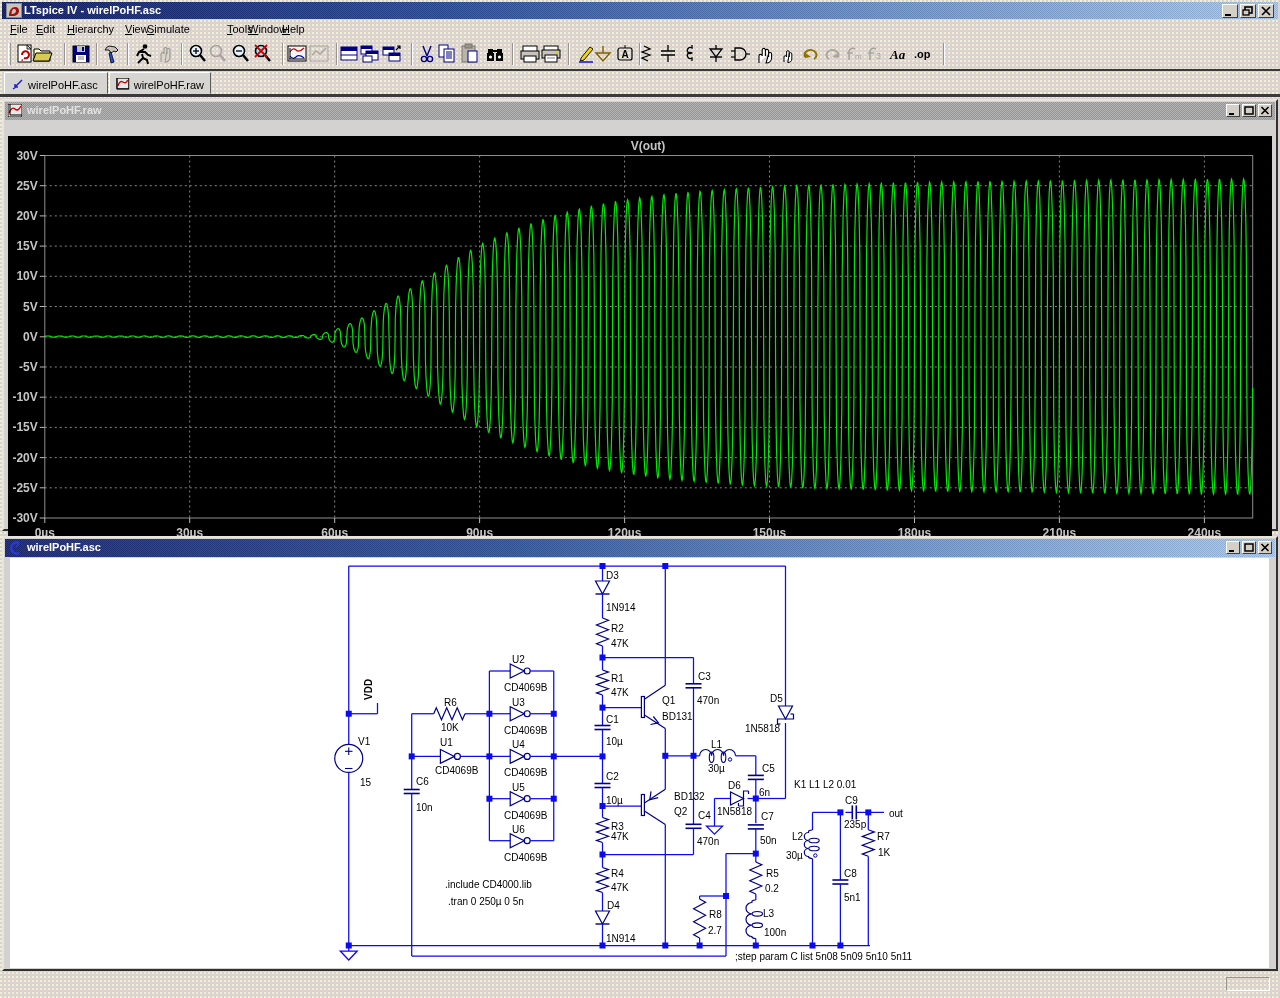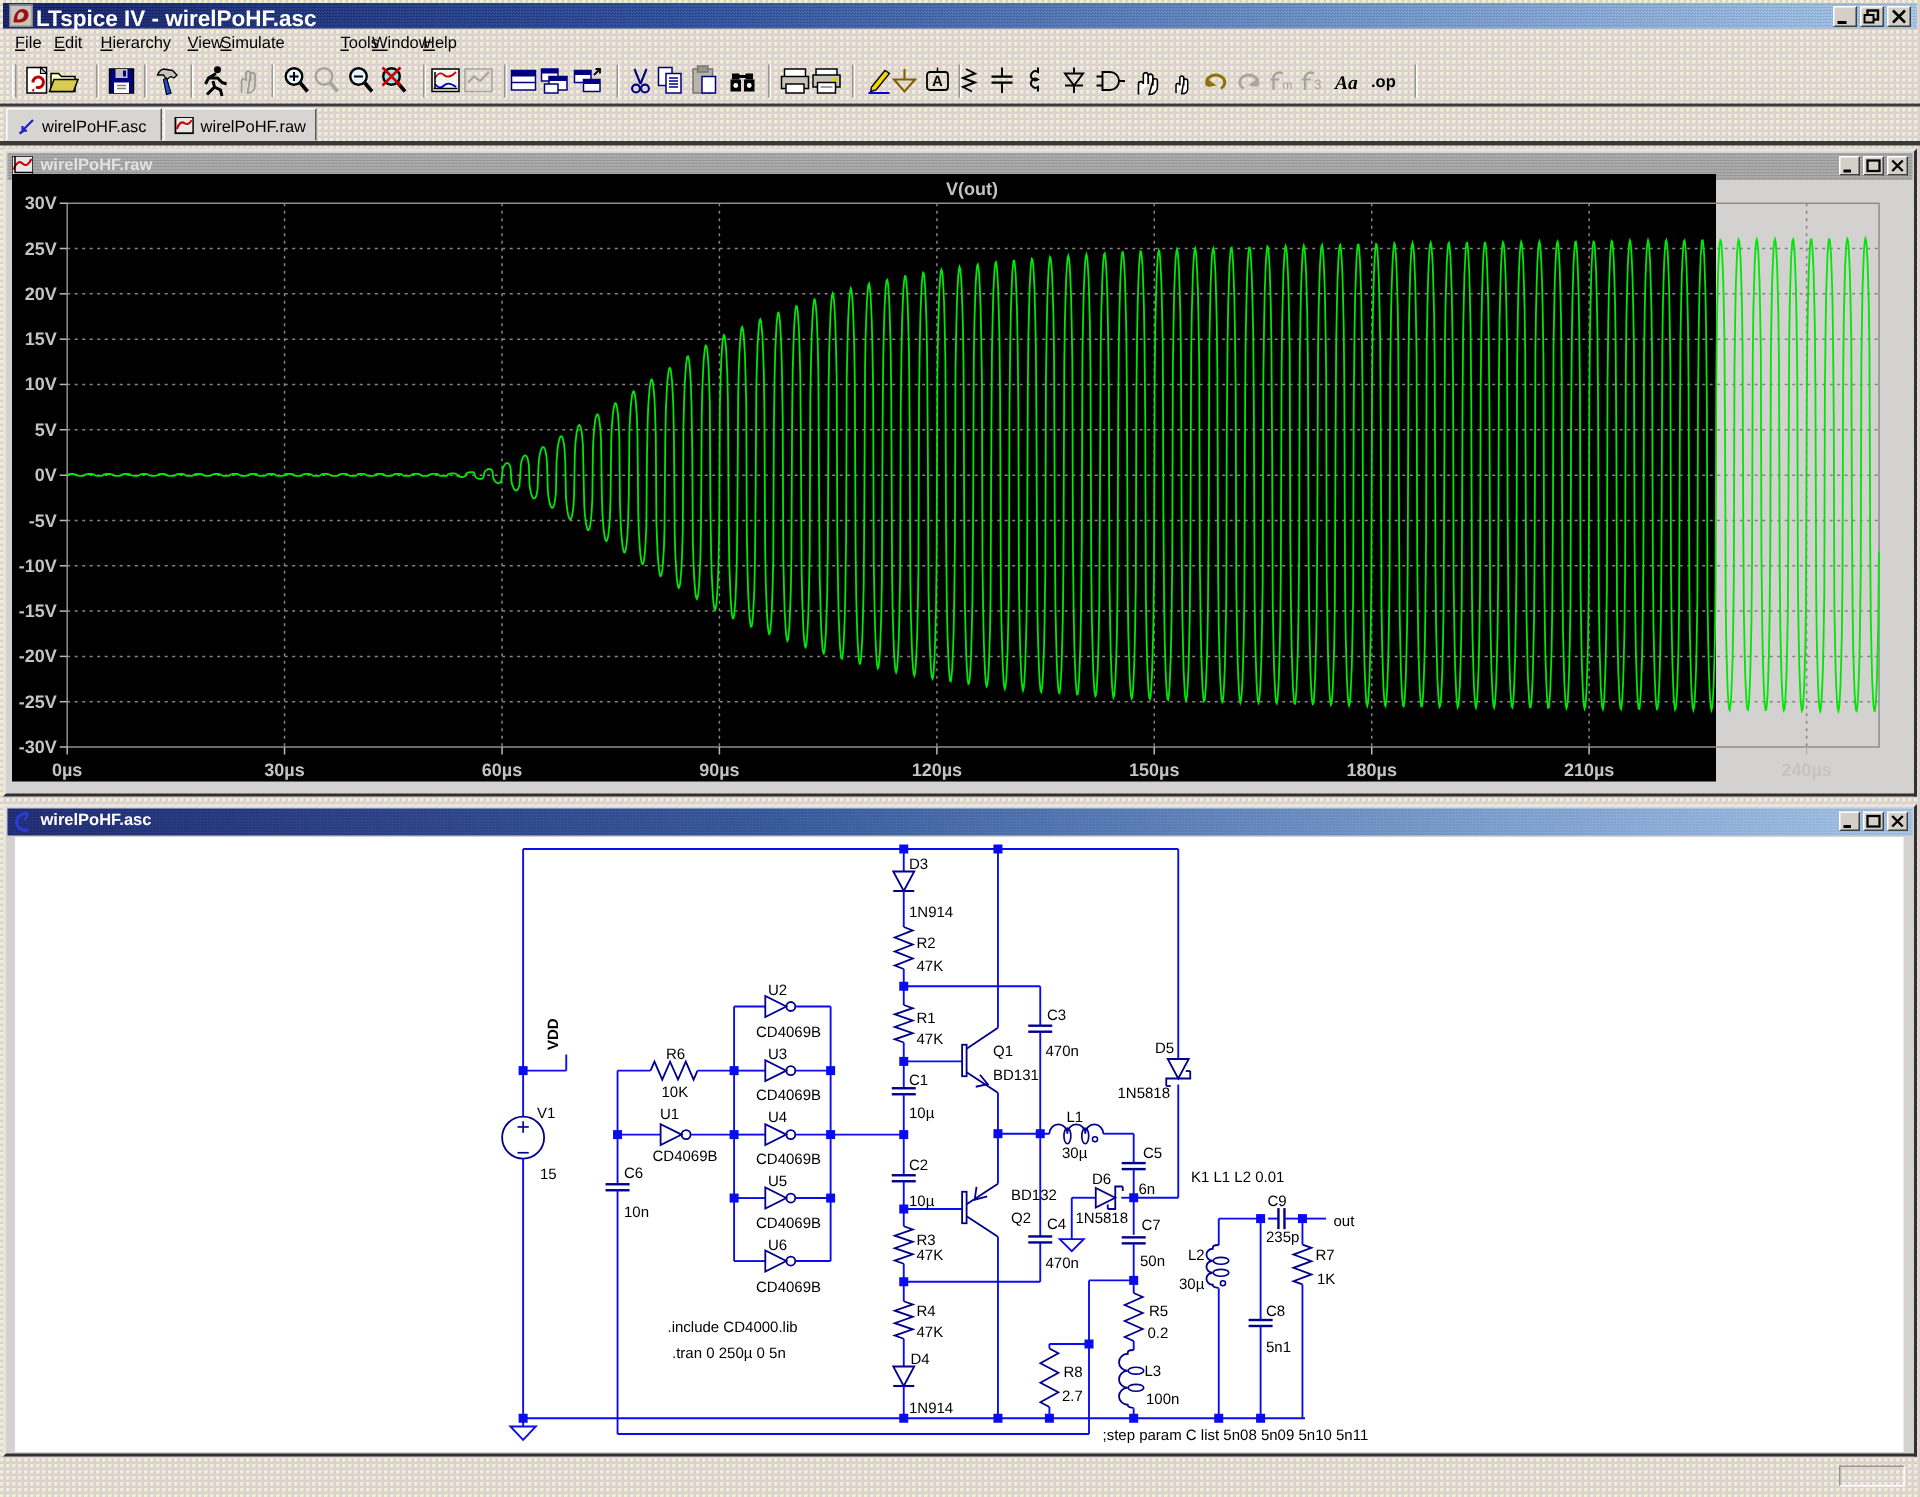--- a/index.html
+++ b/index.html
@@ -1,38 +1,38 @@
 <!DOCTYPE html>
 <html><head><meta charset="utf-8"><style>
 *{margin:0;padding:0;box-sizing:border-box}
 html,body{width:1280px;height:998px;overflow:hidden;font-family:"Liberation Sans",sans-serif}
 body{background:#d8d5cc;position:relative}
 .dither{background-color:#d2d2d6;background-image:radial-gradient(circle at 1px 1px,rgba(250,248,205,0.75) 30%,transparent 38%),radial-gradient(circle at 1px 1px,rgba(243,206,200,0.55) 30%,transparent 38%);background-size:4px 4px,4px 4px;background-position:0 0,2px 2px}
 #titlebar{position:absolute;left:2px;top:2px;right:2px;height:17px;background-image:repeating-conic-gradient(rgba(255,255,255,0.07) 0% 25%,rgba(0,0,30,0.10) 0% 50%),linear-gradient(90deg,#131f68 0%,#2c4f9c 35%,#7096cc 70%,#a9caee 100%);background-size:2px 2px,100% 100%}
-#titlebar .t{position:absolute;left:22px;top:2px;color:#fff;font-size:15px;font-weight:bold}
+#titlebar .t{position:absolute;left:22px;top:2px;color:#fff;font-size:11px;font-weight:bold}
 #appicon{position:absolute;left:4px;top:1px;width:16px;height:15px;background:#c8c4bc;border:1px solid #888}
 .wbtns{position:absolute;top:2px;display:flex;gap:2px}
 .wbtn{width:16px;height:14px;background:#d4d0c8;border:1px solid;border-color:#fff #404040 #404040 #fff;font-size:9px;font-weight:bold;text-align:center;line-height:12px;color:#000}
 #menubar{position:absolute;left:2px;top:19px;right:2px;height:16px}
 .mi{position:absolute;top:4px;font-size:11px;color:#000}
 #toolbar{position:absolute;left:2px;top:39px;right:2px;height:30px}
 .tbi{position:absolute;top:4px;height:22px}
 .tsep{position:absolute;top:4px;width:2px;height:22px;border-left:1px solid #9a968e;border-right:1px solid #fff}
 #tbgrip{position:absolute;left:6px;top:4px;width:3px;height:22px;border-left:1px solid #fff;border-right:1px solid #9a968e}
 #darkline1{position:absolute;left:0;top:69px;width:1280px;height:2px;background:#3a3a3a}
 #tabbar{position:absolute;left:2px;top:71px;right:2px;height:23px}
 .tab{position:absolute;top:1px;height:22px;background:#d6d5d2;border:1px solid;border-color:#fff #5a5a5a transparent #fff;font-size:11px;color:#000;padding:3px 6px 0 6px;white-space:nowrap;display:flex;align-items:center;gap:4px}
 #darkline2{position:absolute;left:0;top:94px;width:1280px;height:3px;background:#3a3a3a}
 .mdiwin{position:absolute;left:2px;right:2px;border:2px solid;border-color:#e8e5dd #303030 #303030 #e8e5dd;background:#d3d2d0;padding:1px}
 .mdititle{height:18px;position:relative;color:#fff;font-weight:bold;font-size:11px}
 .mdititle .tt{position:absolute;left:22px;top:2px;white-space:nowrap}
 .mdibtn{width:14px;height:13px;background:#d4d0c8;border:1px solid;border-color:#fff #404040 #404040 #fff;font-size:8px;font-weight:bold;text-align:center;line-height:11px;color:#000}
 #rawwin{top:99px;height:432px}
 #rawtitle{background:repeating-conic-gradient(#b2b2b2 0% 25%,#989898 0% 50%);background-size:2px 2px;color:#e2e2e2}
-#rawcontent{position:absolute;left:8px;top:116px;width:1136px;height:405px;background:#000}
+#rawcontent{position:absolute;left:8px;top:136px;width:1264px;height:405px;background:#000}
 #ascwin{top:536px;height:435px}
 #asctitle{background-image:repeating-conic-gradient(rgba(255,255,255,0.07) 0% 25%,rgba(0,0,30,0.10) 0% 50%),linear-gradient(90deg,#1d2a74 0%,#35599f 40%,#7fa5d6 78%,#a9caee 100%);background-size:2px 2px,100% 100%}
 #asccontent{position:absolute;left:10px;top:558px;width:1259px;height:410px;background:#fff}
 #statusbar{position:absolute;left:2px;top:974px;width:1276px;height:22px}
 #statbox{position:absolute;right:8px;top:3px;width:44px;height:14px;border:1px solid;border-color:#9a968e #fff #fff #9a968e}
 .axl{font-size:12px;font-weight:bold;fill:#c4c4c4;font-family:"Liberation Sans",sans-serif}
 .st{font-size:10px;fill:#000;font-family:"Liberation Sans",sans-serif}
 .stb{font-size:10px;font-weight:bold;fill:#000;font-family:"Liberation Sans",sans-serif}
 svg text{white-space:pre}
 </style></head>

